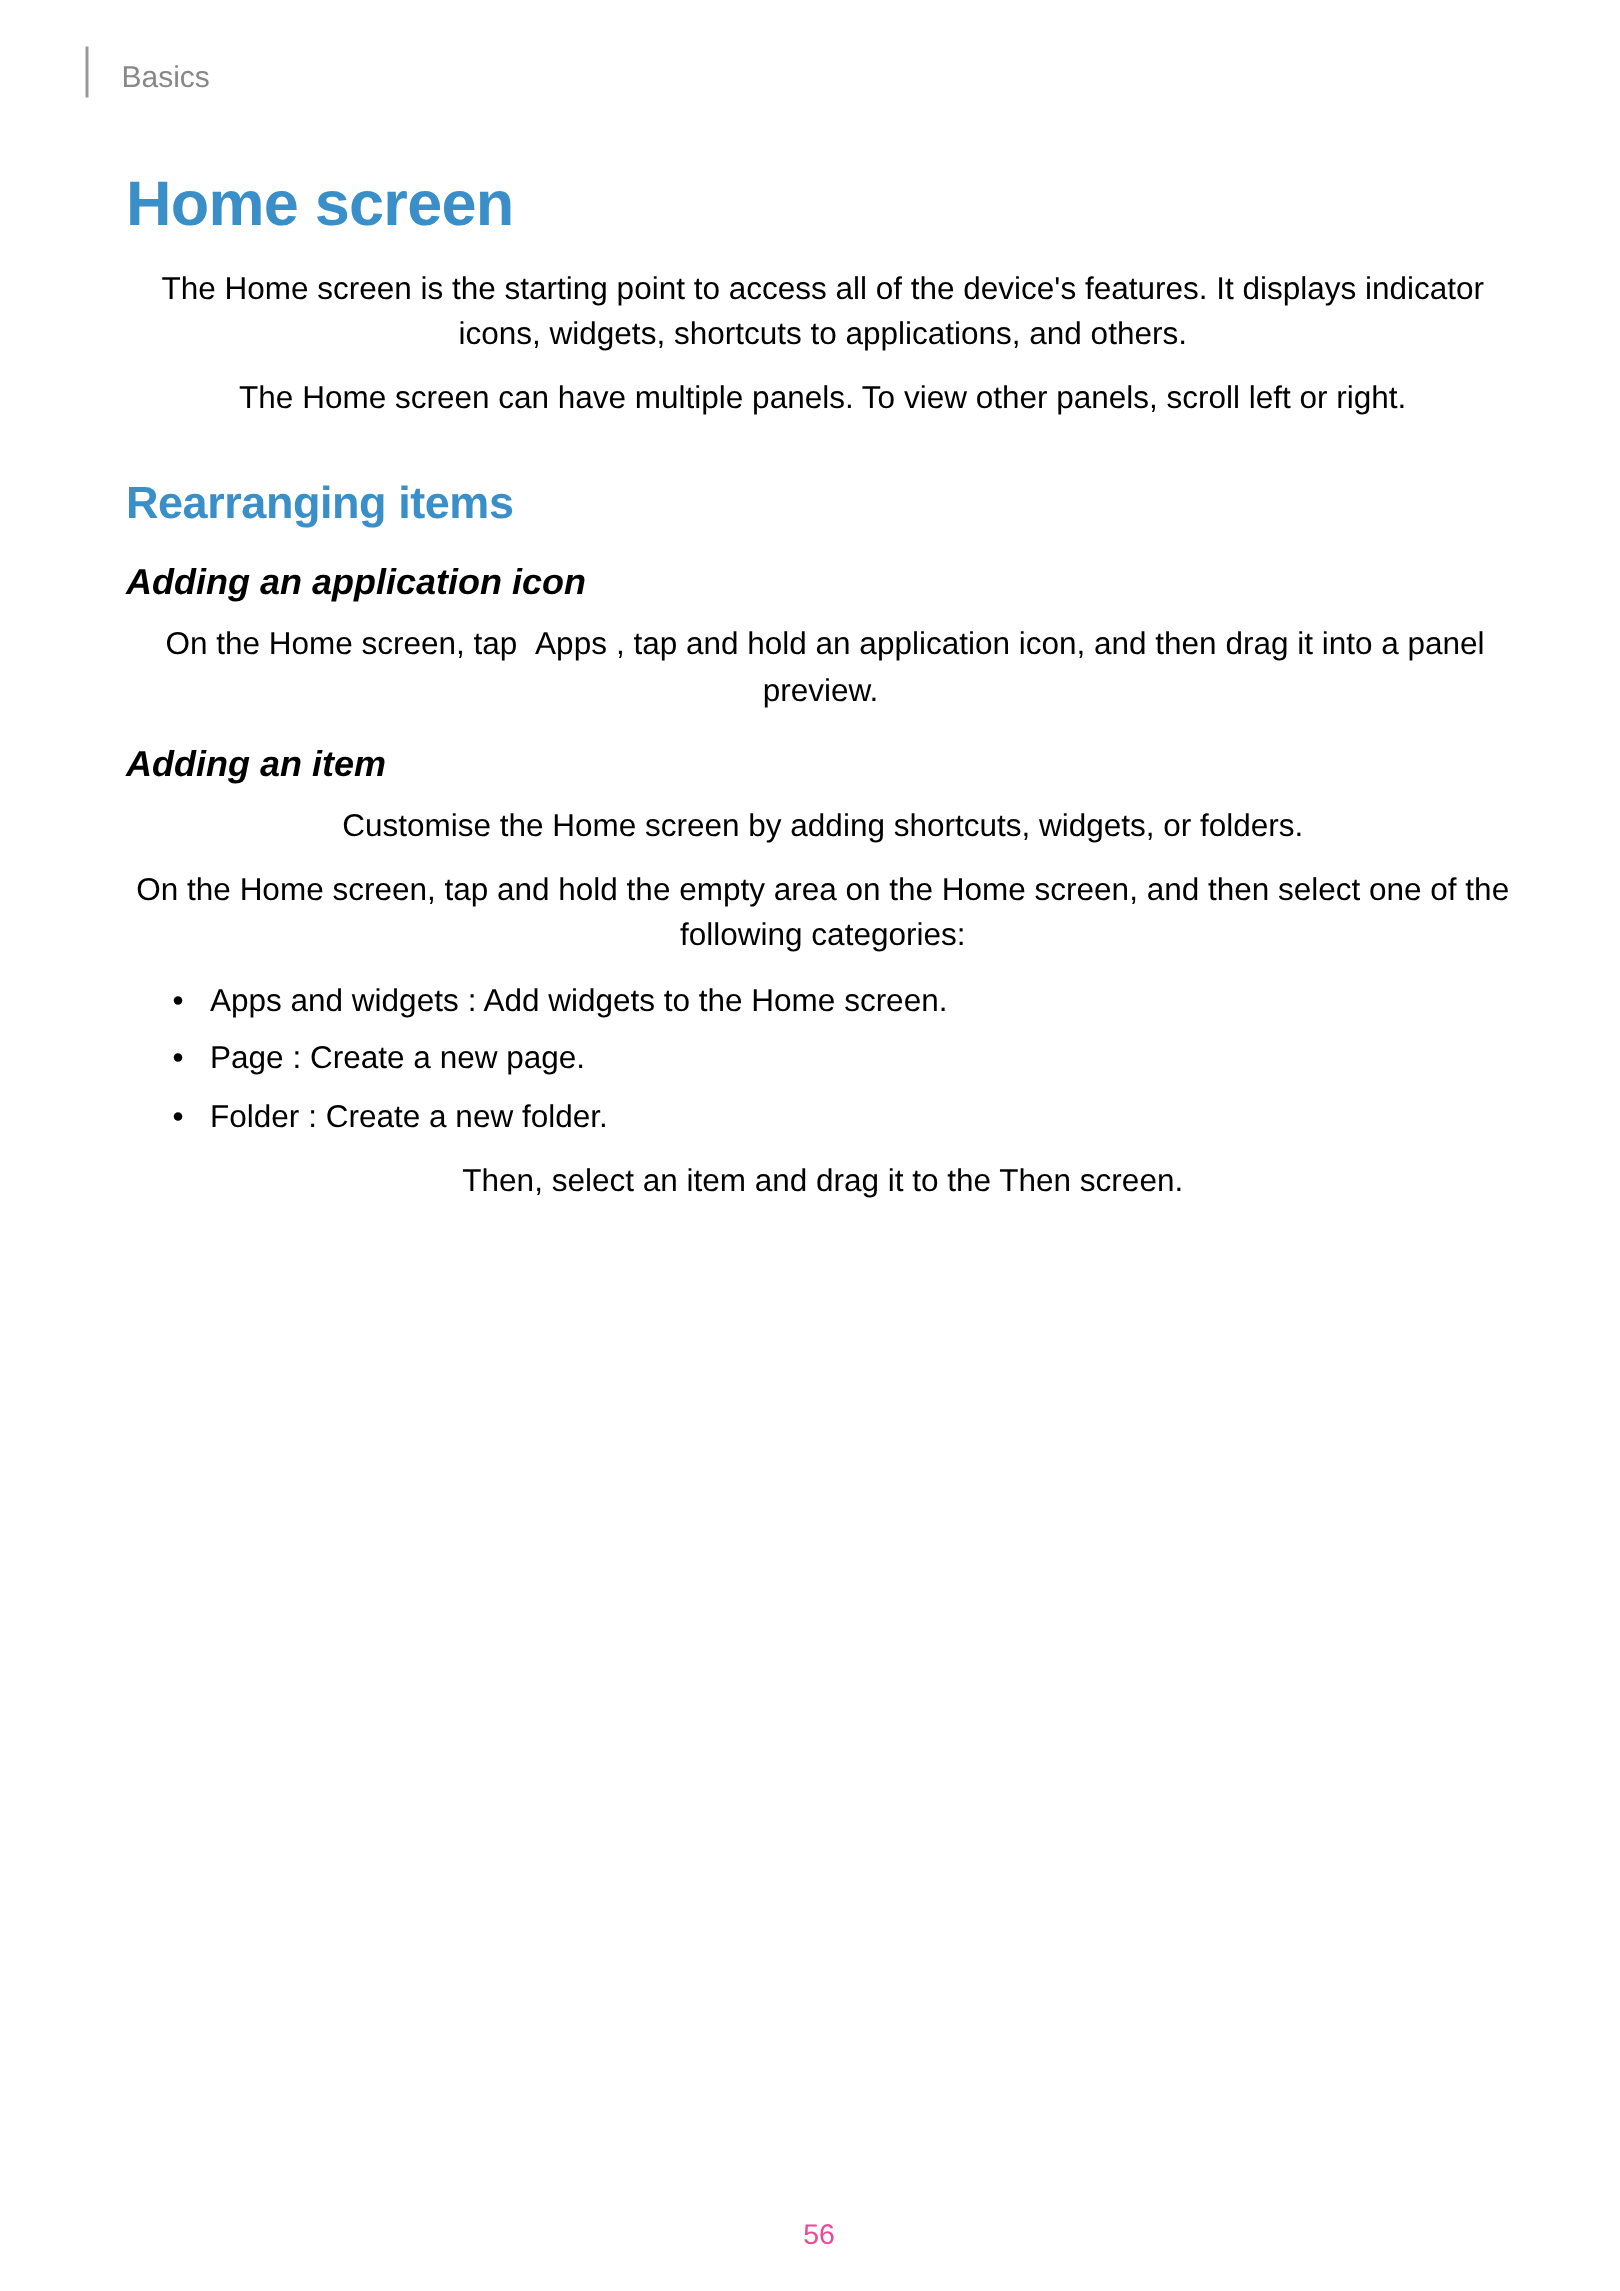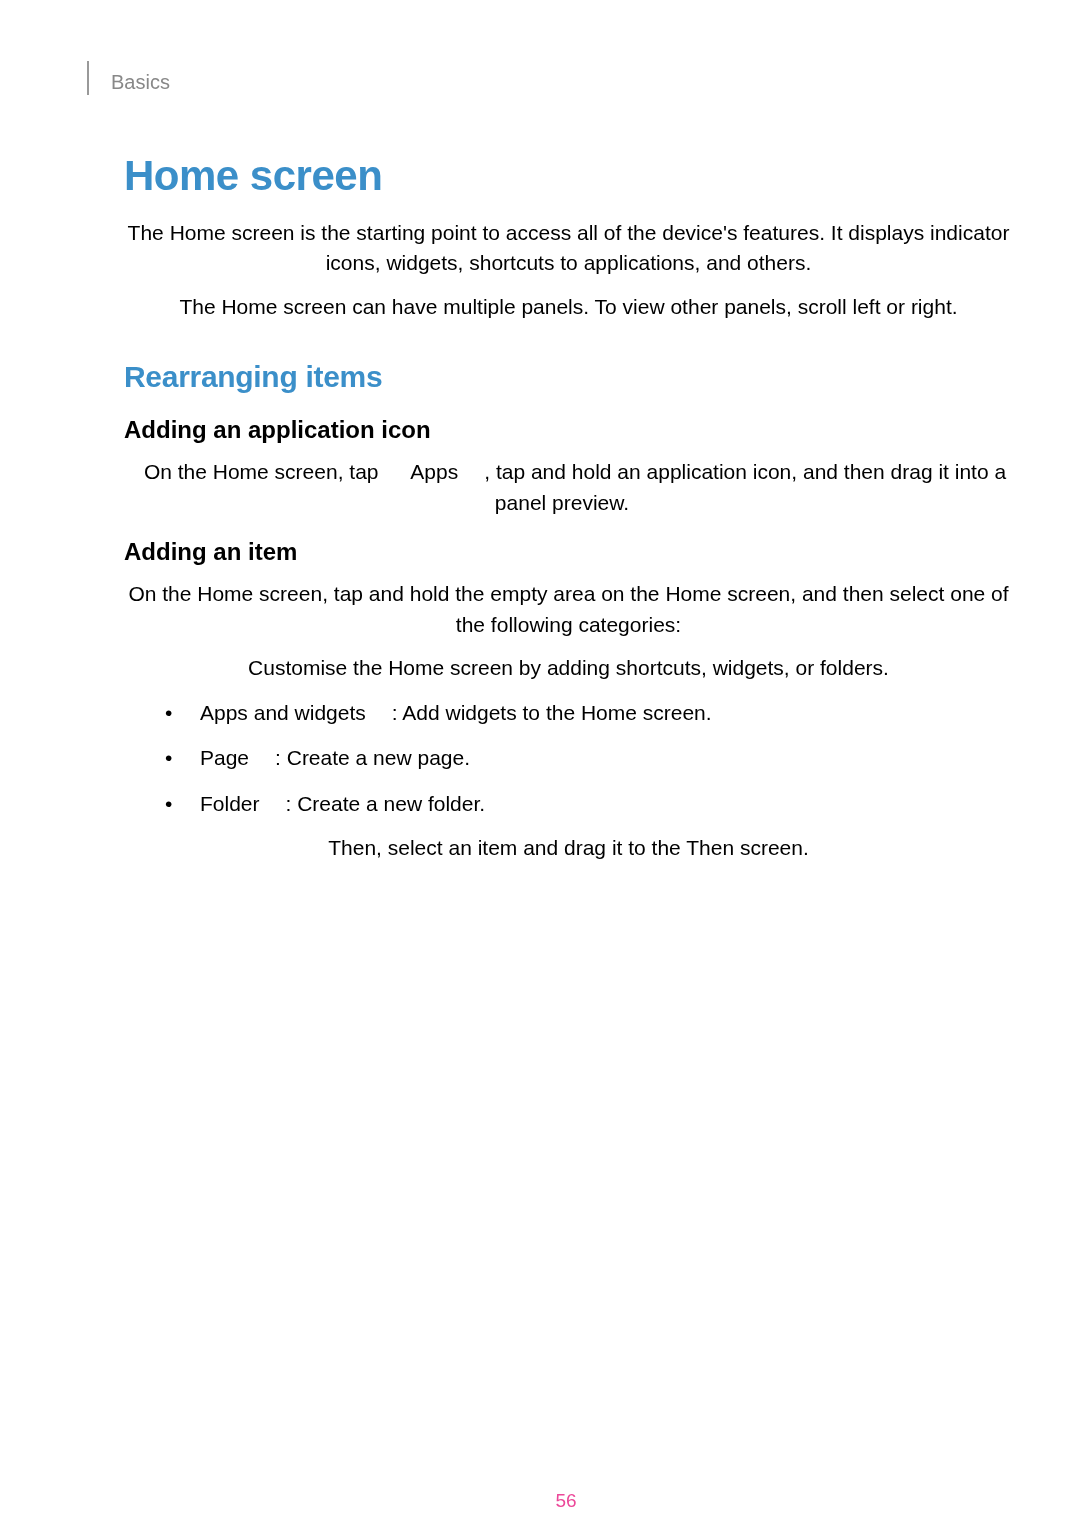--- a/index.html
+++ b/index.html
@@ -1,16 +1,16 @@
 <!DOCTYPE html>
 <html><head>
   <meta charset="utf-8">
   <style>
     * {
-      margin: 13px;
+      margin: 3px;
       padding: 0;
       box-sizing: border-box;
     }
     body {
       font-family: -apple-system, BlinkMacSystemFont, "Segoe UI", Helvetica, Arial, sans-serif;
       background: #ffffff;
       width: 1080px;
       height: 1527px;
       position: relative;
       color: #000000;
@@ -59,20 +59,21 @@
       margin-top: 38px;
       margin-bottom: 22px;
       letter-spacing: -0.3px;
     }
     .h3 {
       font-size: 24px;
       font-weight: 700;
       color: #000000;
       margin-top: 20px;
       margin-bottom: 12px;
+      font-style: italic;
     }
     .bold {
       font-weight: 400;
     }
     .bullet-list {
       list-style: none;
       padding-left: 28px;
       margin-bottom: 12px;
     }
     .bullet-list li {
@@ -113,22 +114,22 @@
   <p class="body-text">The Home screen can have multiple panels. To view other panels, scroll left or right.</p>
 
   <h2 class="h2">Rearranging items</h2>
 
   <h3 class="h3">Adding an application icon</h3>
   <p class="body-text">
     <span>On the Home screen, tap </span><span class="bold">Apps</span><span>, tap and hold an application icon, and then drag it into a panel preview.</span>
   </p>
 
   <h3 class="h3">Adding an item</h3>
+  <p class="body-text">Customise the Home screen by adding shortcuts, widgets, or folders.</p>
   <p class="body-text">On the Home screen, tap and hold the empty area on the Home screen, and then select one of the following categories:</p>
-  <p class="body-text">Customise the Home screen by adding shortcuts, widgets, or folders.</p>
   <ul class="bullet-list">
     <li><span class="bold">Apps and widgets</span><span>: Add widgets to the Home screen.</span></li>
     <li><span class="bold">Page</span><span>: Create a new page.</span></li>
     <li><span class="bold">Folder</span><span>: Create a new folder.</span></li>
   </ul>
   <p class="body-text">Then, select an item and drag it to the Then screen.</p>
 </div>
 
 <div class="page-number">56</div>
 

